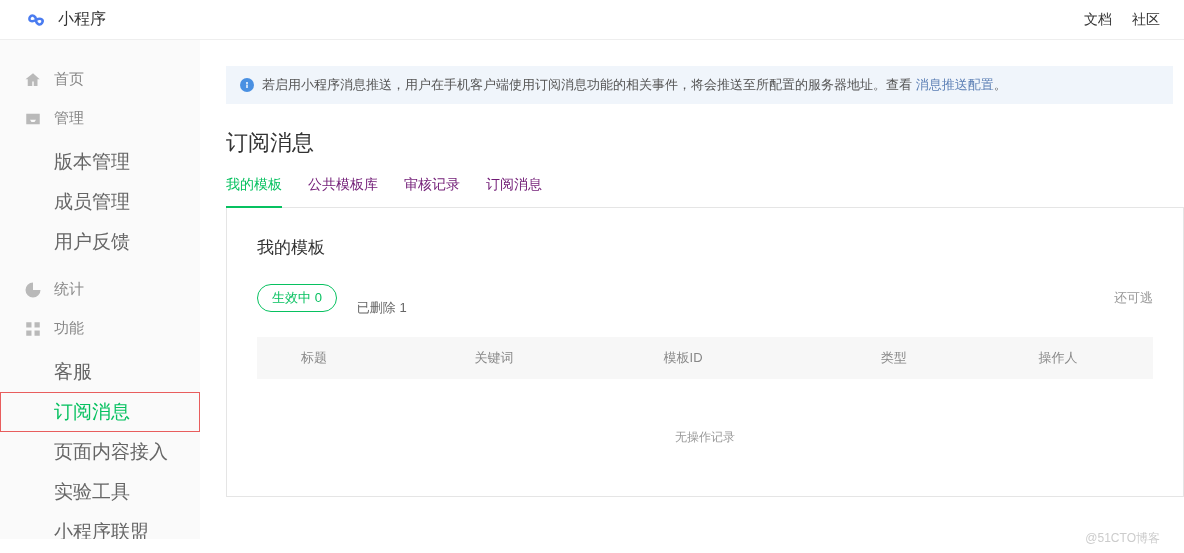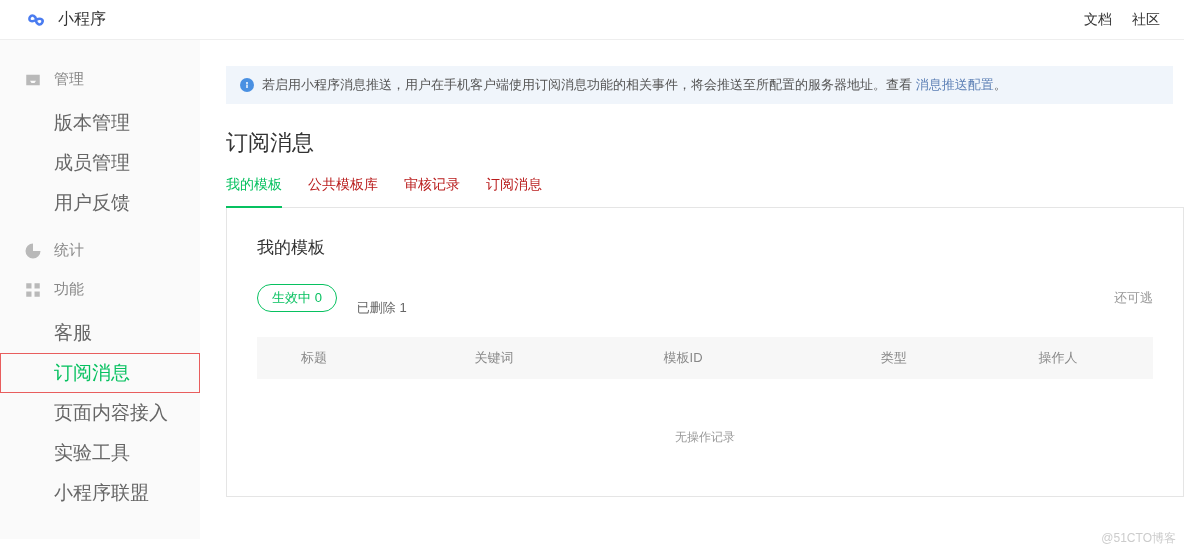--- a/index.html
+++ b/index.html
@@ -24,60 +24,66 @@
     
     .main { flex: 1; padding: 26px 0 0 26px; overflow: hidden; background: #fff; }
     
     .banner { background: #f0f5fb; padding: 10px 14px; display: flex; align-items: center; gap: 8px; font-size: 13px; color: #555; margin-right: 11px; }
     .banner-icon { width: 14px; height: 14px; border-radius: 50%; background: #4a90e2; flex-shrink: 0; display: flex; align-items: center; justify-content: center; }
     .banner-link { color: #5b7fb5; cursor: pointer; }
     
     .page-title { font-size: 22px; font-weight: 400; color: #333; margin: 24px 0 18px 0; }
     
     .tabs { display: flex; gap: 26px; border-bottom: 1px solid #e5e5e5; }
-    .tab { padding: 0 0 12px 0; color: #b91c1c; cursor: pointer; font-size: 14px; }
+    .tab { padding: 0 0 12px 0; color: #701a75; cursor: pointer; font-size: 14px; }
     .tab.active { color: #07c160; border-bottom: 2px solid #07c160; margin-bottom: -1px; }
     
     .panel { border: 1px solid #e5e5e5; border-top: none; padding: 28px 30px 0 30px; margin-right: 0; }
     .panel-title { font-size: 17px; color: #333; margin-bottom: 20px; }
     
     .filters { display: flex; align-items: center; gap: 20px; margin-bottom: 20px; }
     .filter-pill { border: 1px solid #07c160; color: #07c160; border-radius: 16px; padding: 4px 14px; font-size: 13px; cursor: pointer; }
     .filter-text { color: #666; font-size: 13px; cursor: pointer; margin-top: 20px; }
     .filter-right { margin-left: auto; color: #999; font-size: 13px; }
     
     .table-header { display: flex; background: #f7f7f7; padding: 12px 20px; font-size: 13px; color: #888; }
     .col-title { flex: 1.1; padding-left: 24px; }
     .col-keyword { flex: 1.2; }
     .col-id { flex: 1.2; }
     .col-type { flex: 1; margin-left: 28px; }
     .col-operator { flex: 0.6; }
     
     .table-empty { text-align: center; padding: 50px 0; color: #999; font-size: 12px; }
     
-    .watermark { position: fixed; bottom: 6px; right: 8px; color: #ccc; font-size: 12px; }
+    .watermark { position: fixed; bottom: 6px; right: 24px; color: #ccc; font-size: 12px; }
   </style>
 </head>
 <body>
 
 <div class="header">
   <div class="header-left">
     <svg class="logo-icon" viewBox="0 0 24 24">
         <path fill="none" stroke="#4a7cf0" stroke-width="2.5" stroke-linecap="round" d="M12 12 C12 8, 8 6, 6 9 C4 12, 7 15, 12 12 C17 9, 20 12, 18 15 C16 18, 12 16, 12 12"></path>
       </svg>
     <span class="brand-name">小程序</span>
   </div>
   <div class="header-right">
     <span class="header-link">文档</span>
     <span class="header-link">社区</span>
   </div>
 </div>
 
 <div class="layout">
   <div class="sidebar">
+    <div class="nav-item">
+      <svg class="nav-icon" viewBox="0 0 24 24">
+          <path d="M12 3l9 8h-3v9h-5v-6h-2v6H5v-9H2z"></path>
+        </svg>
+      <span>首页</span>
+    </div>
     <div class="nav-item">
       <svg class="nav-icon" viewBox="0 0 24 24">
           <path d="M3 5h18v14H3zM3 13h5l2 3h4l2-3h5"></path>
         </svg>
       <span>管理</span>
     </div>
     <div class="sub-items">
       <div class="sub-item">版本管理</div>
       <div class="sub-item">成员管理</div>
       <div class="sub-item">用户反馈</div>

